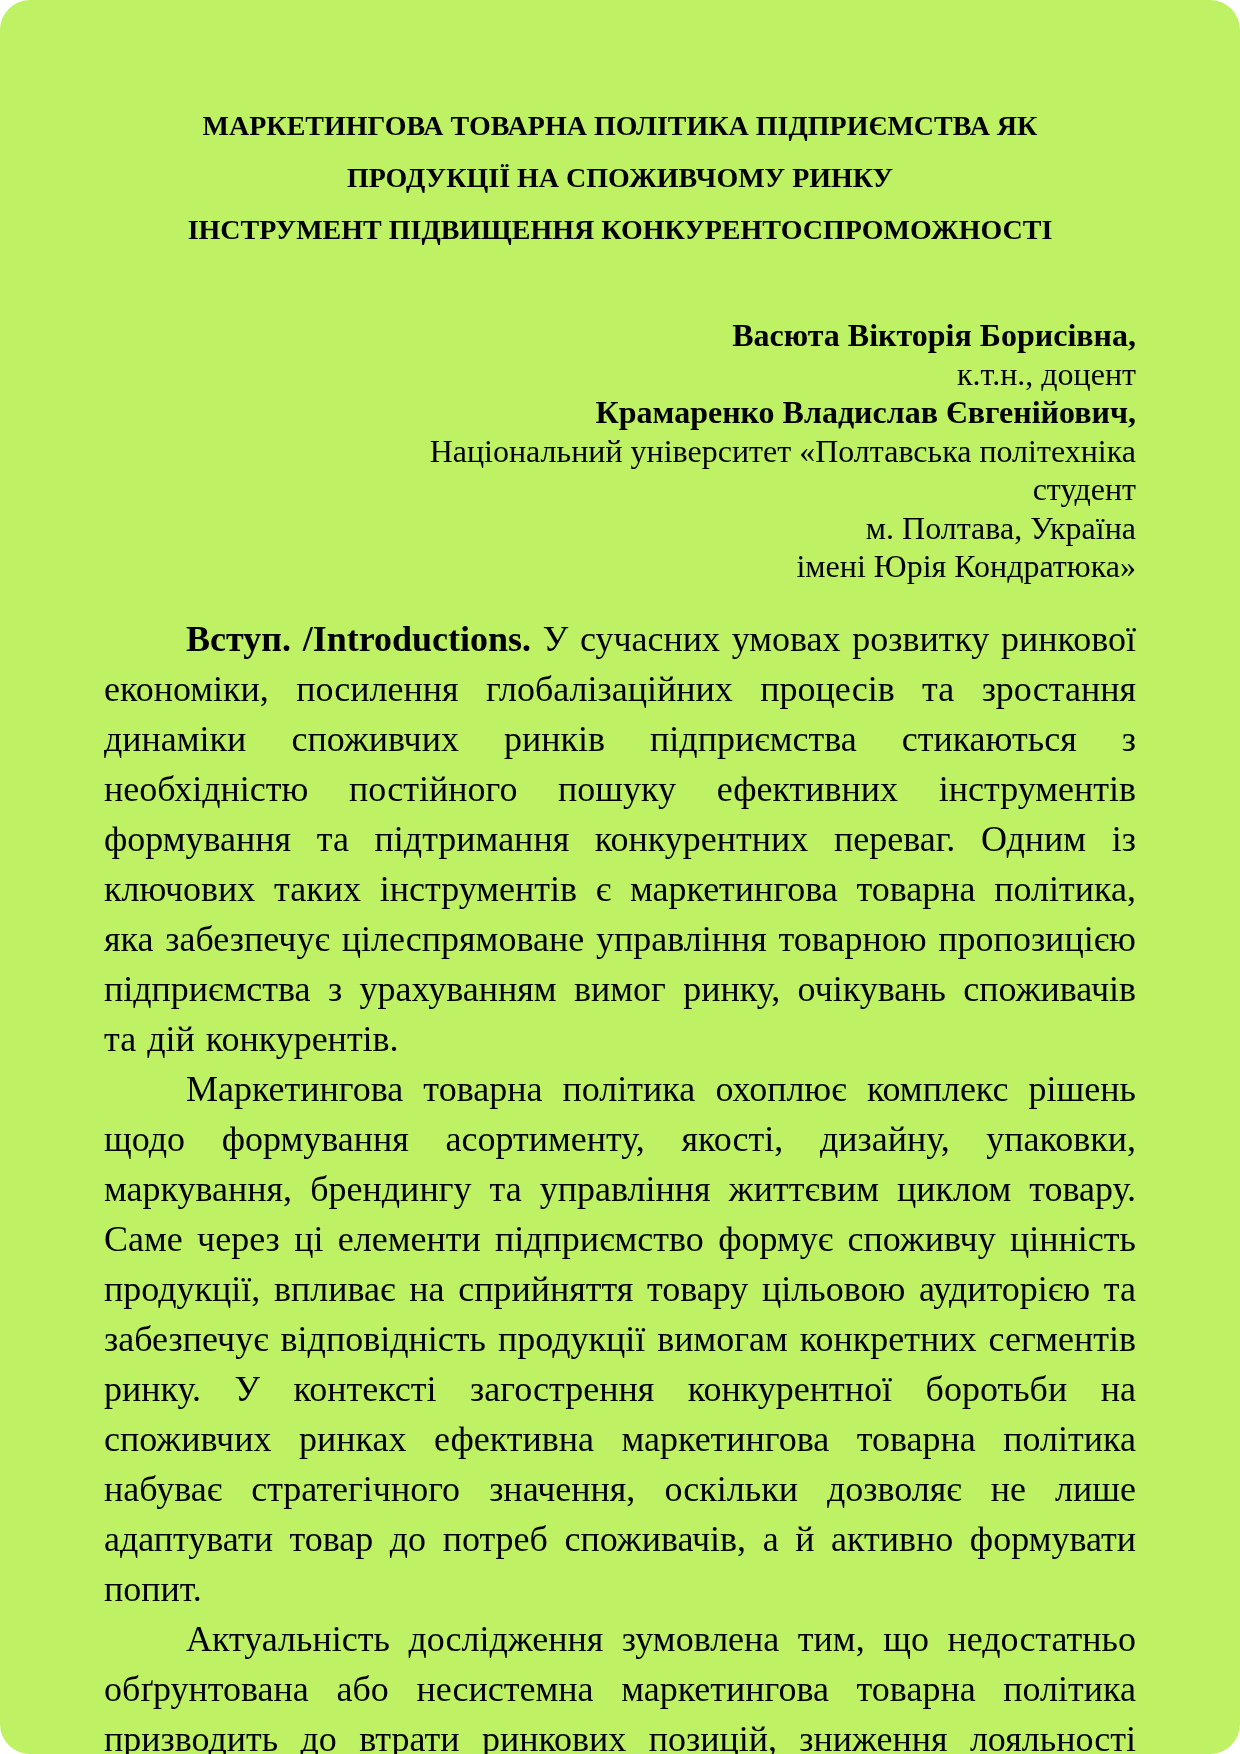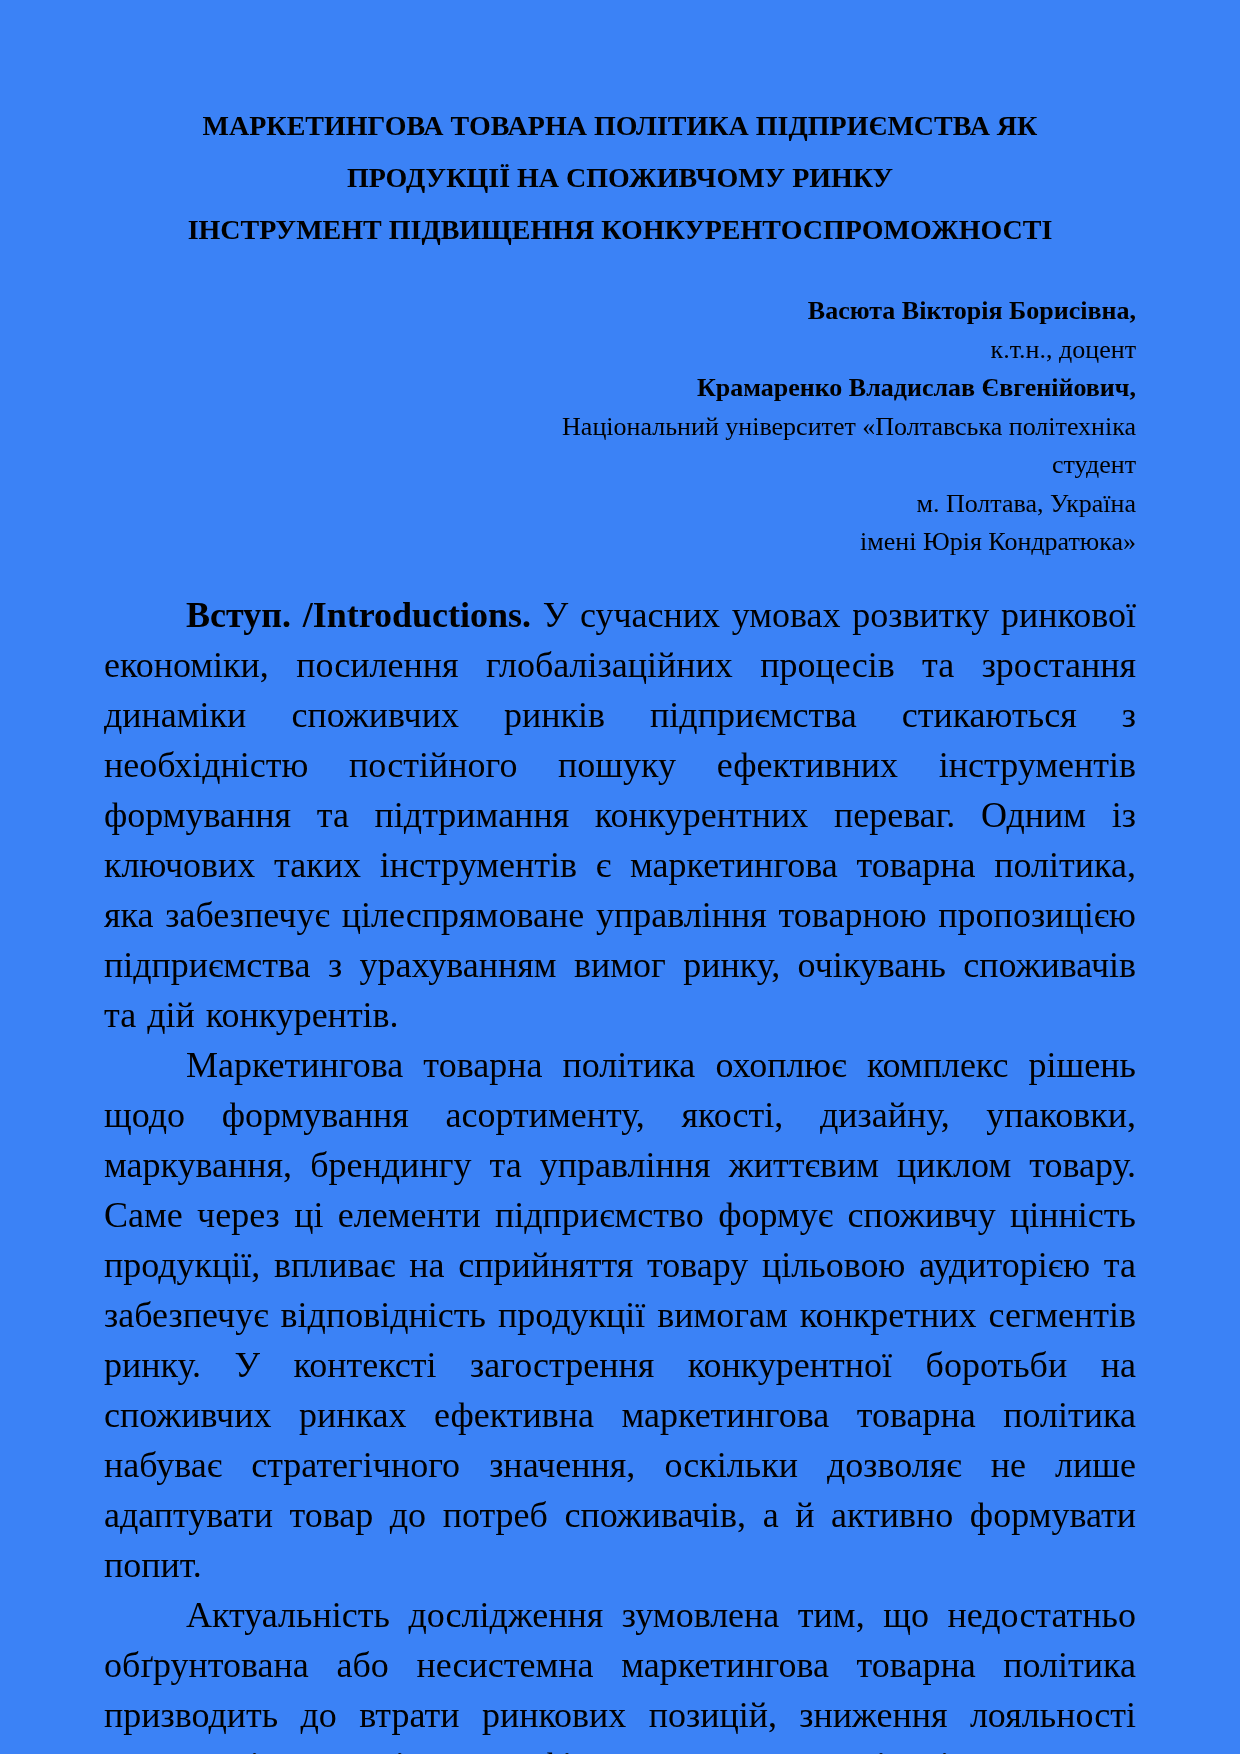--- a/index.html
+++ b/index.html
@@ -4,38 +4,39 @@
 <style>
   html, body {
     margin: 0;
     padding: 0;
     background: #ffffff;
   }
   .page {
     position: relative;
     width: 1240px;
     height: 1754px;
-    background: #3b82f6;
+    background: #bef264;
     font-family: "Liberation Serif", "DejaVu Serif", serif;
     color: #000000;
     box-sizing: border-box;
     padding: 100px 104px 0 104px;
     overflow: hidden;
+    border-radius: 30px;
   }
   .title-block {
     text-align: center;
     font-weight: bold;
     font-size: 28px;
     line-height: 52px;
     letter-spacing: 0px;
   }
   .byline-block {
-    margin-top: 36px;
+    margin-top: 60px;
     text-align: right;
-    font-size: 26px;
+    font-size: 32px;
     line-height: 38.5px;
   }
   .byline-block .bold {
     font-weight: bold;
   }
   .body-block {
     margin-top: 28px;
     font-size: 36px;
     line-height: 50px;
     text-align: justify;

